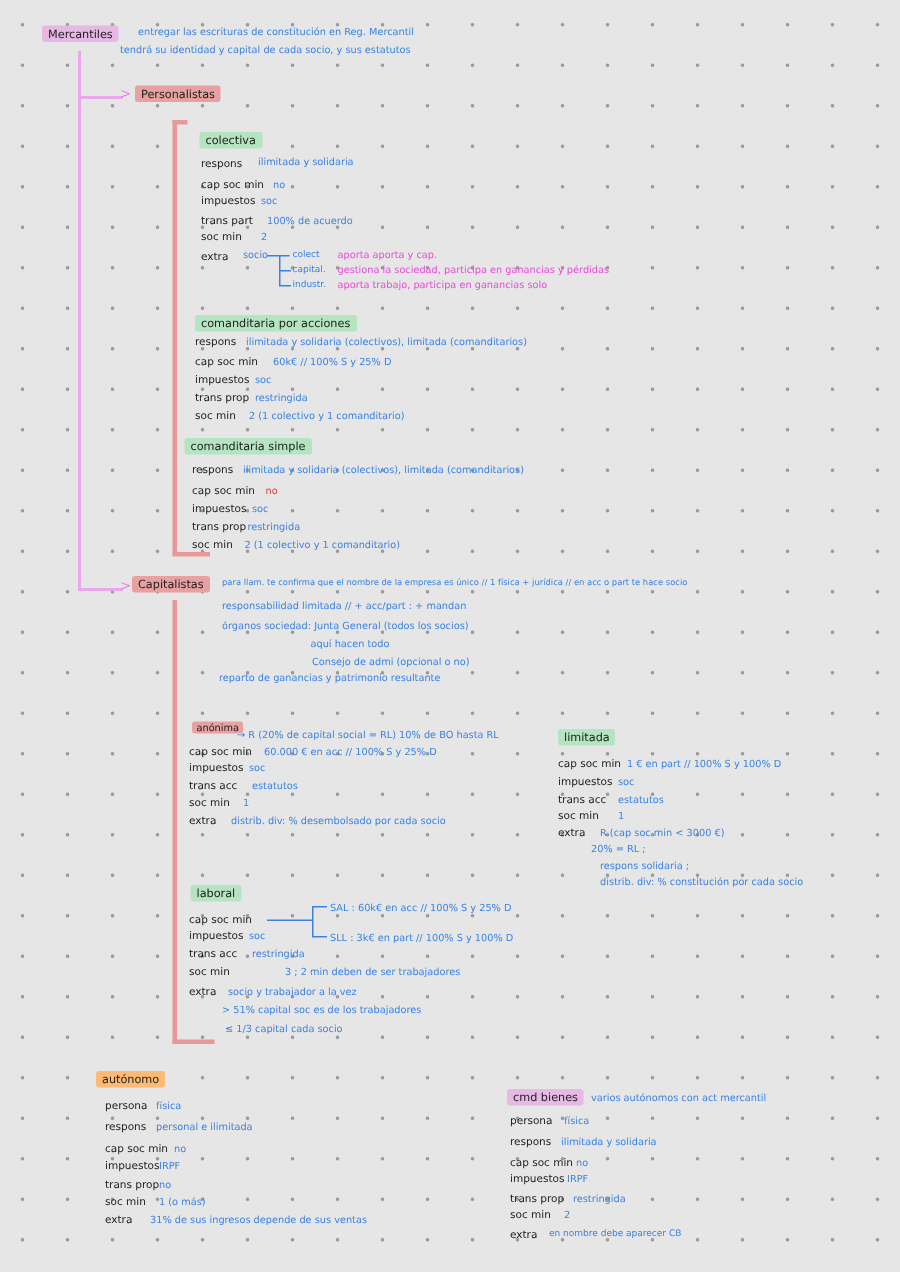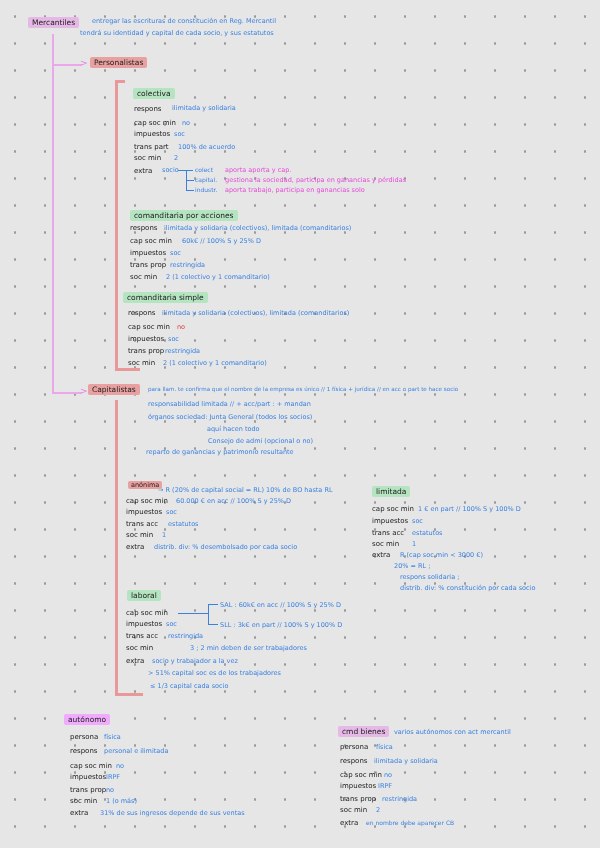--- a/index.html
+++ b/index.html
@@ -13,21 +13,21 @@
   }
   .abs { position:absolute; white-space:nowrap; }
   .lbl { font-size:7px; color:#222; }
   .val { font-size:6.5px; color:#3b82e0; }
   .pink { font-size:6.5px; color:#e64bd8; }
   .red { color:#e03a3a; }
   .hl { padding:1px 4px; border-radius:2px; font-size:7.5px; color:#222; }
   .hl-purple { background:#e6b8e6; }
   .hl-red { background:#e8a0a0; }
   .hl-green { background:#b4e4c0; }
-  .hl-yellow { background:#f0abfc;text-align:right; }
+  .hl-yellow { background:#fdba74;text-align:right; }
   .line { position:absolute; }
   .vpink { background:#eaa8ea; width:2px; }
   .hpink { background:#eaa8ea; height:2px; }
   .vred { background:#e89898; width:3px; }
   .hred { background:#e89898; height:3px; }
   .arrow-pink { position:absolute; font-size:9px; color:#e87ee8; line-height:1; }
   .bline { position:absolute; background:#3b82e0; }
 </style>
 </head>
 <body>

